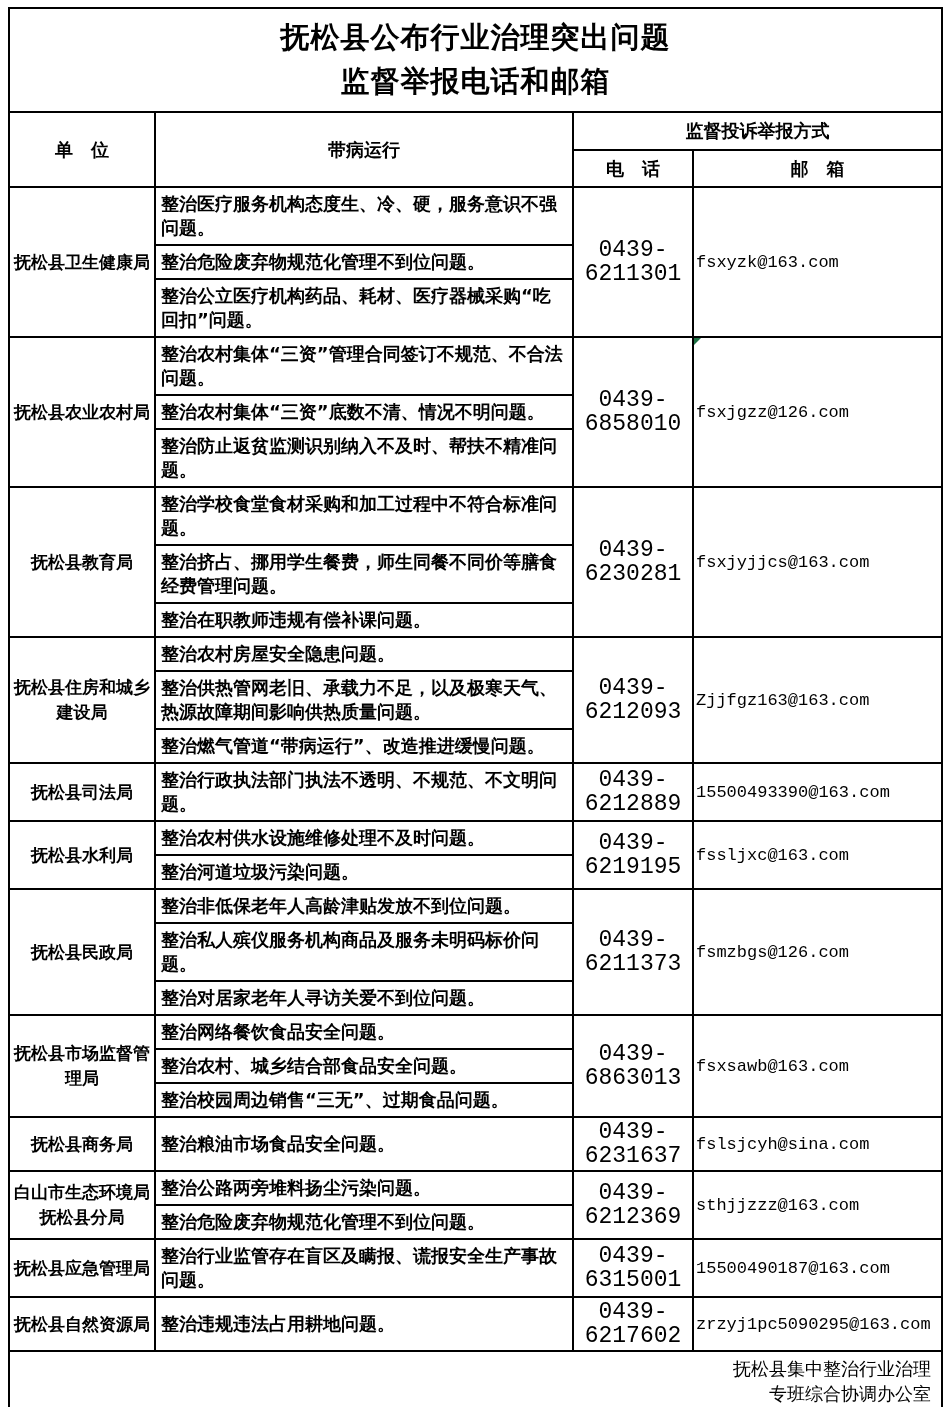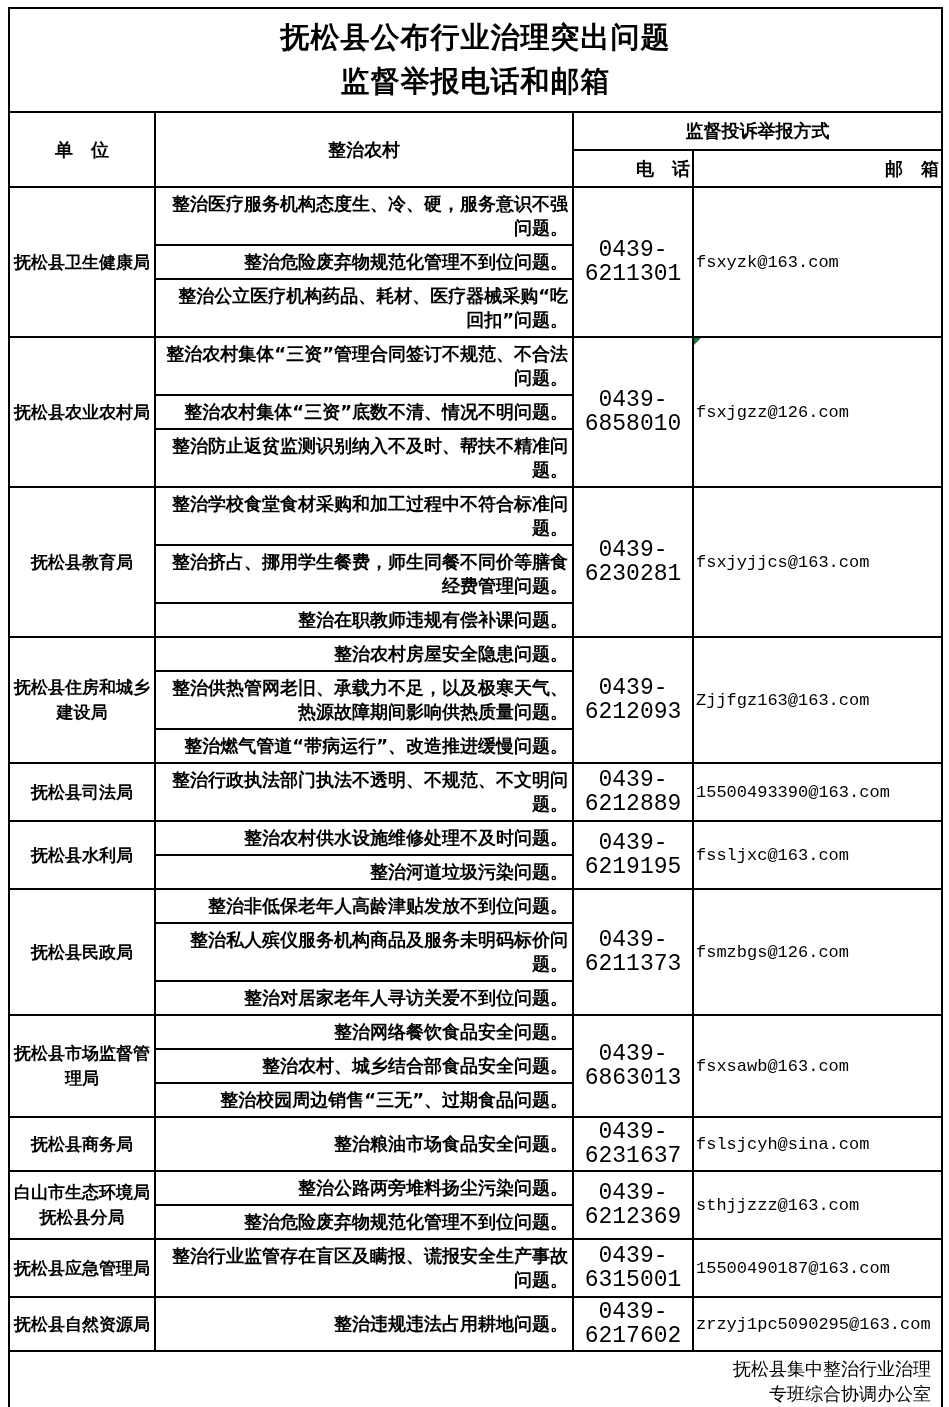--- a/index.html
+++ b/index.html
@@ -38,33 +38,33 @@
     letter-spacing: 1px;
   }
   
   .doc-table th {
     font-size: 18px;
     font-weight: bold;
     text-align: center;
     padding: 2px;
   }
   .hrow1 th { height: 38px; }
-  .hrow2 th { height: 37px; text-align: right; }
+  .hrow2 th { height: 37px; }
   
   .unit-cell {
     font-size: 17px;
     font-weight: bold;
     text-align: center;
     padding: 2px 3px;
     line-height: 25px;
   }
   .problem-cell {
     font-size: 18px;
     font-weight: bold;
-    text-align: right;
+    text-align: left;
     padding: 4px 4px 4px 5px;
     line-height: 24px;
     height: 34px;
   }
   .phone-cell {
     font-family: "Liberation Mono", "DejaVu Sans Mono", monospace;
     font-size: 23px;
     text-align: center;
     white-space: pre-line;
     line-height: 24px;
@@ -111,21 +111,21 @@
     </colgroup>
     <thead>
       <tr>
         <td class="title-cell" colspan="4">
           <div class="title-line">抚松县公布行业治理突出问题</div>
           <div class="title-line">监督举报电话和邮箱</div>
         </td>
       </tr>
       <tr class="hrow1">
         <th rowspan="2">单　位</th>
-        <th rowspan="2">整治农村</th>
+        <th rowspan="2">带病运行</th>
         <th colspan="2">监督投诉举报方式</th>
       </tr>
       <tr class="hrow2">
         <th>电　话</th>
         <th>邮　箱</th>
       </tr>
     </thead>
     <tbody id="table-body">
         <tr>
           <td class="unit-cell" rowspan="3">抚松县卫生健康局</td>

